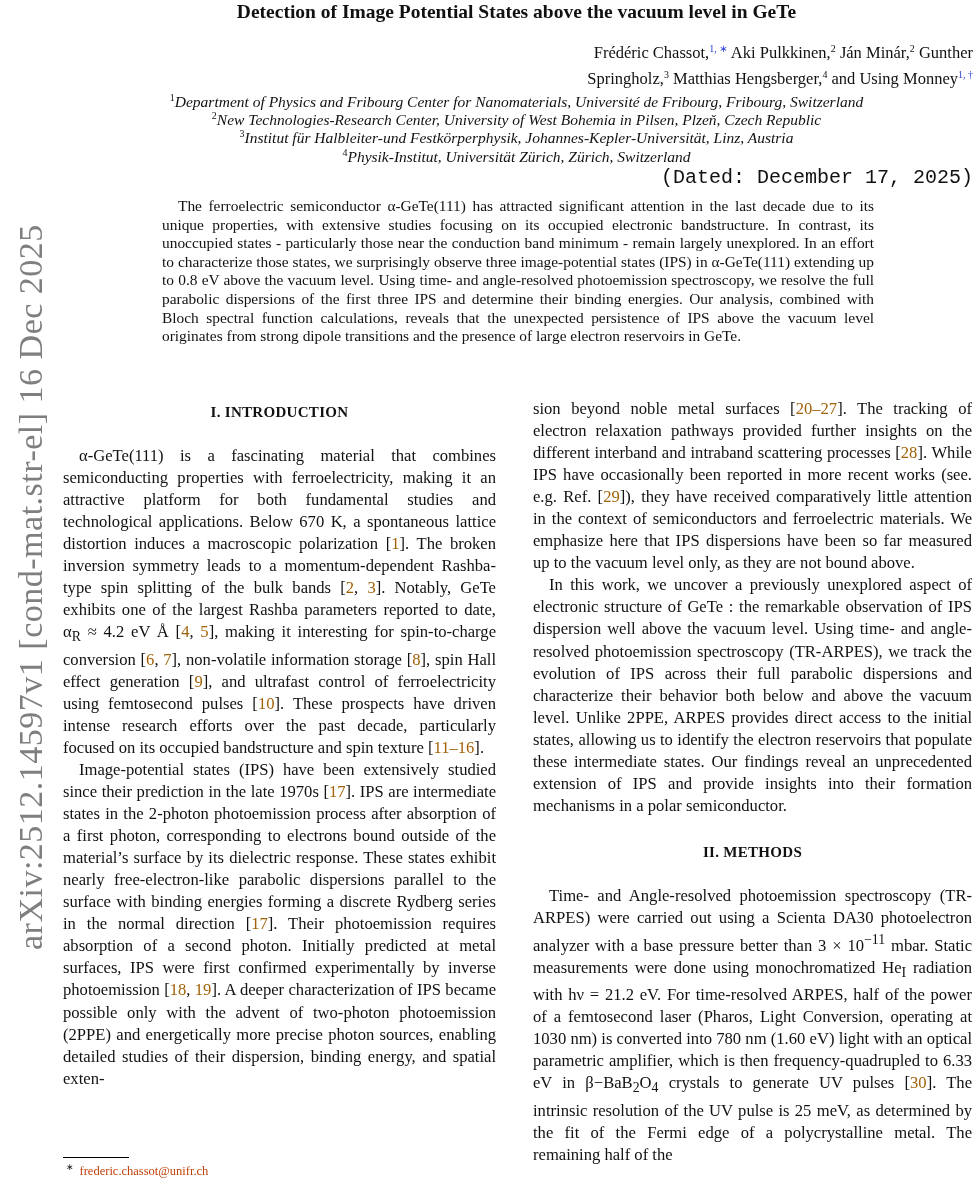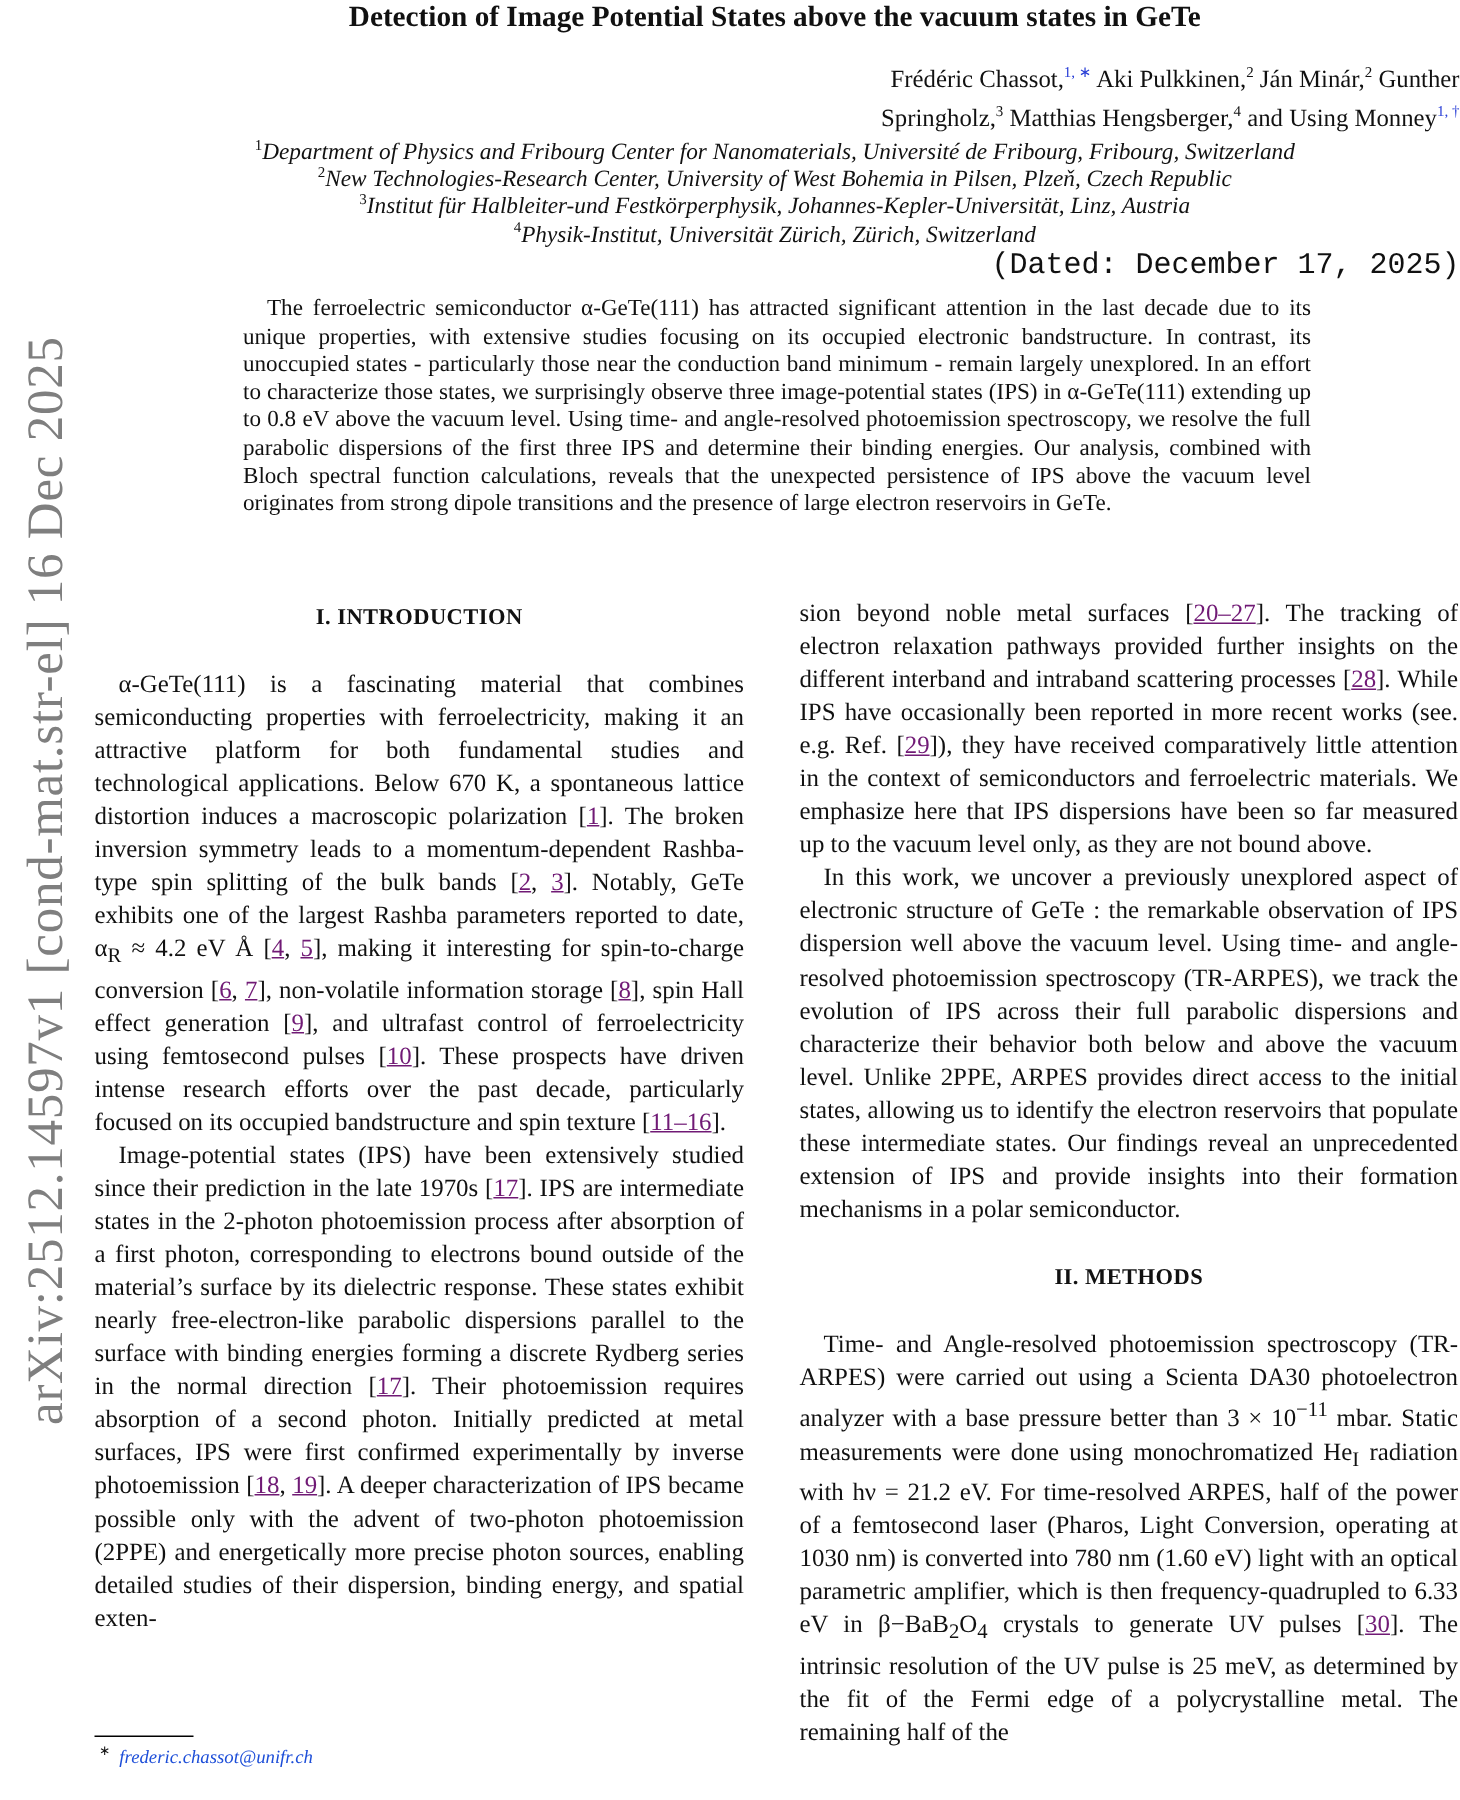--- a/index.html
+++ b/index.html
@@ -48,36 +48,36 @@
     position: absolute; font-family: "Liberation Serif", serif;
     font-size: 16.6px; line-height: 22.05px; text-align: justify;
   }
   #col-left { left: 63px; top: 395px; width: 433px; }
   #col-right { left: 533px; top: 398px; width: 439px; }
   .sec-head {
     text-align: center; font-weight: bold; font-size: 15px; letter-spacing: 0.3px;
     margin: 6px 0 22px 0;
   }
   .para { text-indent: 16px; margin: 0; }
-  .ref { color: #701a75; text-decoration: underline; }
+  .ref { color: #a16207; }
   #footnote-rule {
     position: absolute; left: 63px; top: 1157px; width: 66px; height: 1px; background: #000;
   }
   .footnote {
     position: absolute; left: 66px; font-family: "Liberation Serif", serif; font-size: 12.5px;
   }
   .footnote .mark { font-size: 9px; vertical-align: super; margin-right: 6px; }
-  .footnote .email { color: #1d4ed8; font-style: italic; }
+  .footnote .email { color: #c2410c; }
 </style>
 </head>
 <body>
 
 <div id="arxiv-stamp">arXiv:2512.14597v1  [cond-mat.str-el]  16 Dec 2025</div>
 
-<div id="title" style="top:0px;">Detection of Image Potential States above the vacuum states in GeTe</div>
+<div id="title" style="top:0px;">Detection of Image Potential States above the vacuum level in GeTe</div>
 
 <div class="authors" style="top:43px;" id="authors1"><span>Frédéric Chassot,</span><sup class="blue">1, ∗</sup><span> Aki Pulkkinen,</span><sup class="">2</sup><span> Ján Minár,</span><sup class="">2</sup><span> Gunther</span></div>
 <div class="authors" style="top:69px;" id="authors2"><span>Springholz,</span><sup class="">3</sup><span> Matthias Hengsberger,</span><sup class="">4</sup><span> and Using Monney</span><sup class="blue">1, †</sup></div>
 
 <div class="affil" style="top:92px;"><sup>1</sup><span>Department of Physics and Fribourg Center for Nanomaterials, Université de Fribourg, Fribourg, Switzerland</span></div>
 <div class="affil" style="top:110px;"><sup>2</sup><span>New Technologies-Research Center, University of West Bohemia in Pilsen, Plzeň, Czech Republic</span></div>
 <div class="affil" style="top:128px;"><sup>3</sup><span>Institut für Halbleiter-und Festkörperphysik, Johannes-Kepler-Universität, Linz, Austria</span></div>
 <div class="affil" style="top:147px;"><sup>4</sup><span>Physik-Institut, Universität Zürich, Zürich, Switzerland</span></div>
 
 <div id="dated">(Dated: December 17, 2025)</div>

